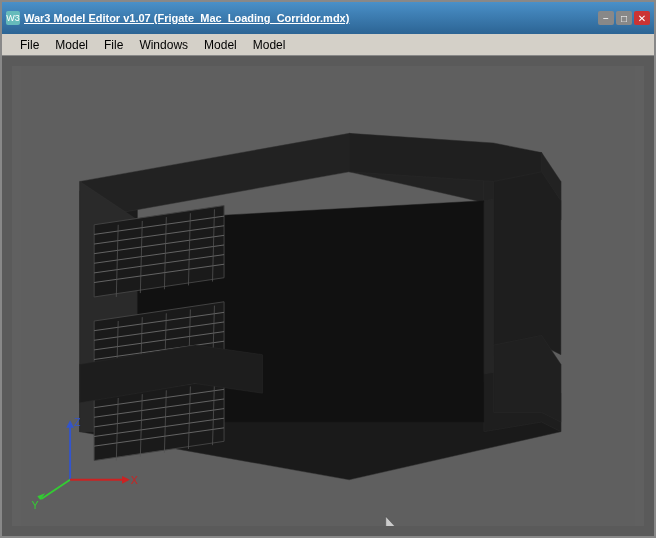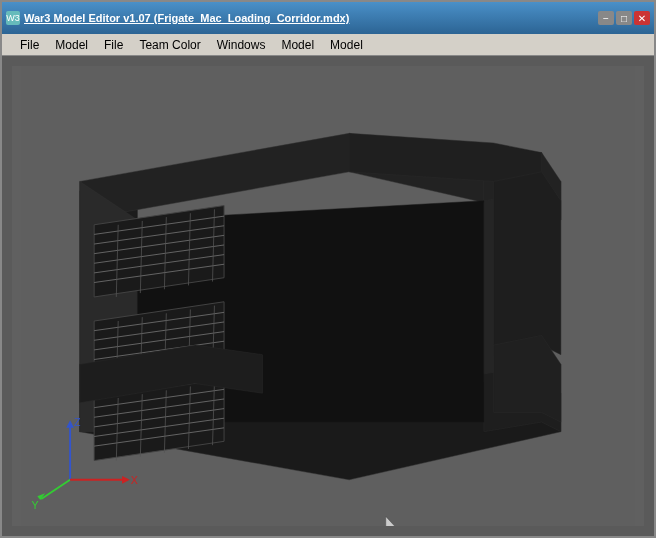--- a/index.html
+++ b/index.html
@@ -143,21 +143,20 @@
       <div class="title-btn maximize">□</div>
       <div class="title-btn close">✕</div>
     </div>
   </div>
 
   <div class="menu-bar">
 
   <div class="menu-item">File</div>
       <div class="menu-item">Model</div>
       <div class="menu-item">File</div>
-      <div class="menu-item">Team Color</div>
       <div class="menu-item">Windows</div>
       <div class="menu-item">Model</div>
       <div class="menu-item">Model</div>
     </div>
 
   <div class="viewport">
     <div class="viewport-inner">
 
       <svg class="model-svg" viewBox="0 0 636 478" xmlns="http://www.w3.org/2000/svg">
 

